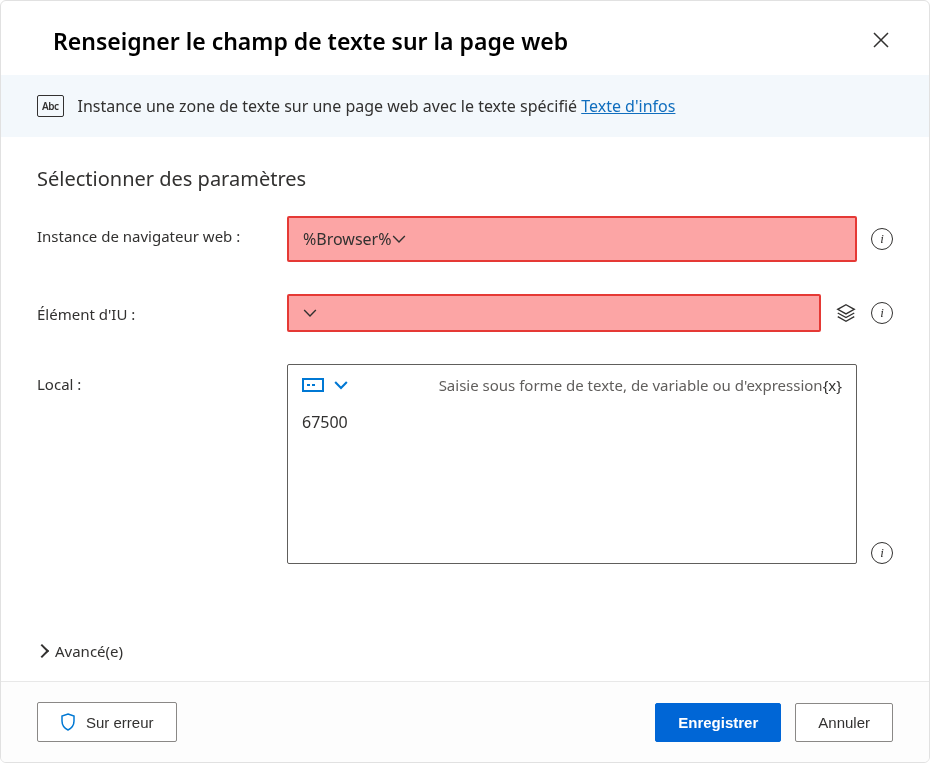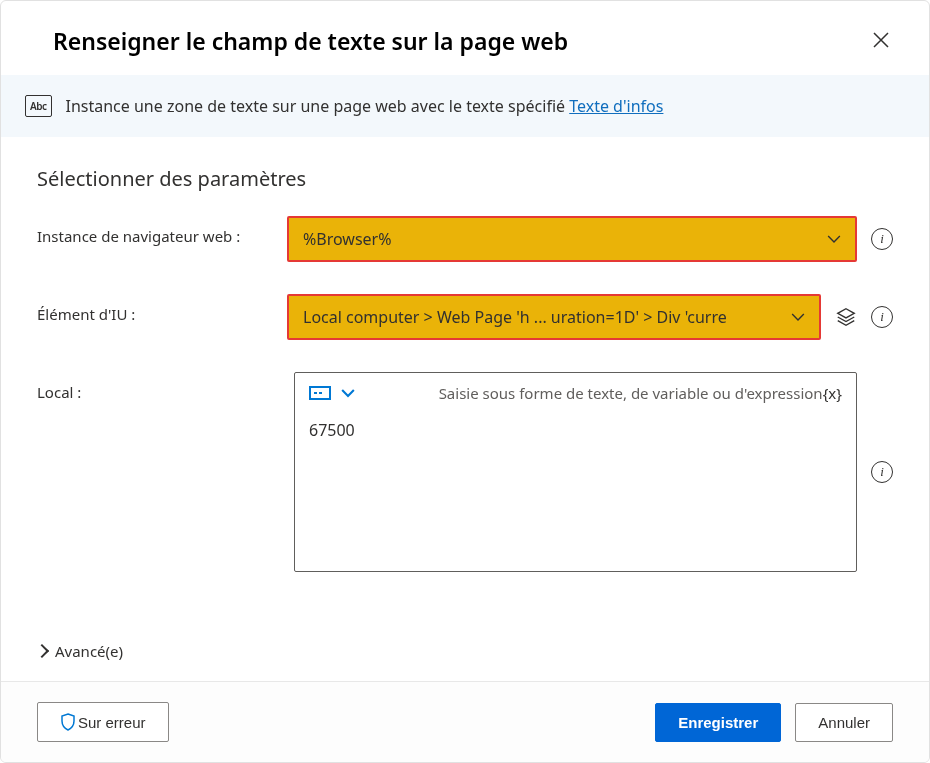--- a/index.html
+++ b/index.html
@@ -28,21 +28,21 @@
     .close-btn {
       background: none;
       border: none;
       font-size: 20px;
       cursor: pointer;
       color: #323130;
       padding: 4px;
     }
     .banner {
       background: #f3f8fc;
-      padding: 20px 24px;
+      padding: 20px 36px;
       display: flex;
       align-items: center;
       gap: 14px;
       margin-bottom: 20px;
     }
     .abc-icon {
       border: 1.5px solid #323130;
       border-radius: 2px;
       font-size: 10px;
       padding: 3px 4px;
@@ -87,24 +87,23 @@
       align-items: center;
       gap: 14px;
     }
     .dropdown {
       flex: 1;
       border: 2.5px solid #e53935;
       border-radius: 2px;
       padding: 10px 14px;
       font-size: 16px;
       display: flex;
-      justify-content: space-between;
-      align-items: center;
-      cursor: pointer;
-      background: #eab308;
+      align-items: center;
+      cursor: pointer;
+      background: #fca5a5;
       color: #323130;
     }
     .chevron-down {
       width: 14px;
       height: 14px;
     }
     .stack-icon {
       width: 22px;
       height: 22px;
       color: #323130;
@@ -115,21 +114,21 @@
       border: 1.5px solid #323130;
       border-radius: 50%;
       display: flex;
       align-items: center;
       justify-content: center;
       font-size: 13px;
       font-style: italic;
       font-family: serif;
       cursor: pointer;
     }
-    .texte-row .field-wrap { align-items: center; margin-left: 7px; }
+    .texte-row .field-wrap { align-items: flex-end; }
     .texte-box {
       flex: 1;
       border: 1px solid #605e5c;
       border-radius: 2px;
       min-height: 200px;
       padding: 10px 14px;
       background: #fff;
     }
     .texte-top {
       display: flex;
@@ -198,21 +197,21 @@
     }
     .btn {
       border: 1px solid #8a8886;
       background: #fff;
       padding: 10px 22px;
       font-size: 15px;
       border-radius: 2px;
       cursor: pointer;
       display: flex;
       align-items: center;
-      gap: 2px;
+      gap: 10px;
       color: #323130;
     }
     .btn-primary {
       background: #0066d6;
       border-color: #0066d6;
       color: #fff;
       font-weight: 600;
     }
     .footer-right { display: flex; gap: 14px; }
     .shield-icon { color: #0078d4; width: 16px; height: 18px; }
@@ -258,21 +257,20 @@
           </svg>
       </div>
       <span class="info-icon">i</span>
     </div>
   </div>
 
   <div class="form-row">
     <div class="form-label">Élément d'IU :</div>
     <div class="field-wrap">
       <div class="dropdown">
-        <span>Local computer &gt; Web Page 'h ... uration=1D'  &gt; Div 'curre</span>
         <svg class="chevron-down" viewBox="0 0 12 12">
             <path d="M1 3.5L6 8.5L11 3.5" stroke="#323130" stroke-width="1.2" fill="none"></path>
           </svg>
       </div>
       <svg class="stack-icon" viewBox="0 0 24 24" fill="none" stroke="#323130" stroke-width="1.5">
           <path d="M12 3L21 8L12 13L3 8L12 3Z"></path>
           <path d="M3 12L12 17L21 12"></path>
           <path d="M3 16L12 21L21 16"></path>
         </svg>
       <span class="info-icon">i</span>

